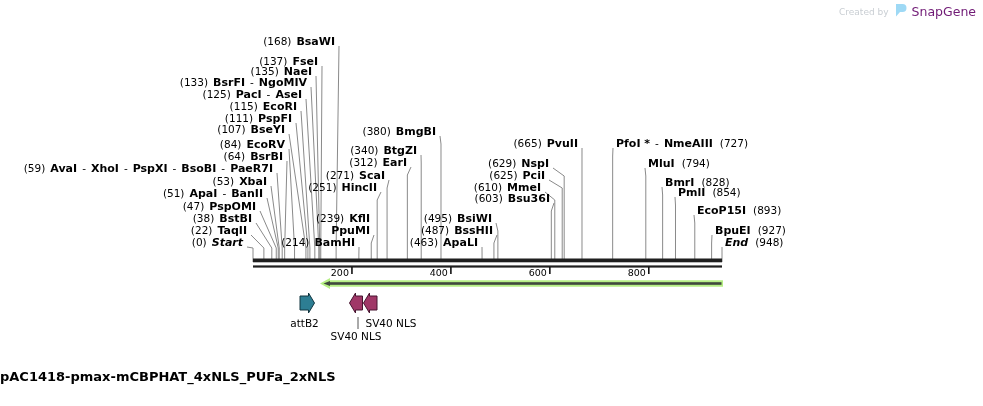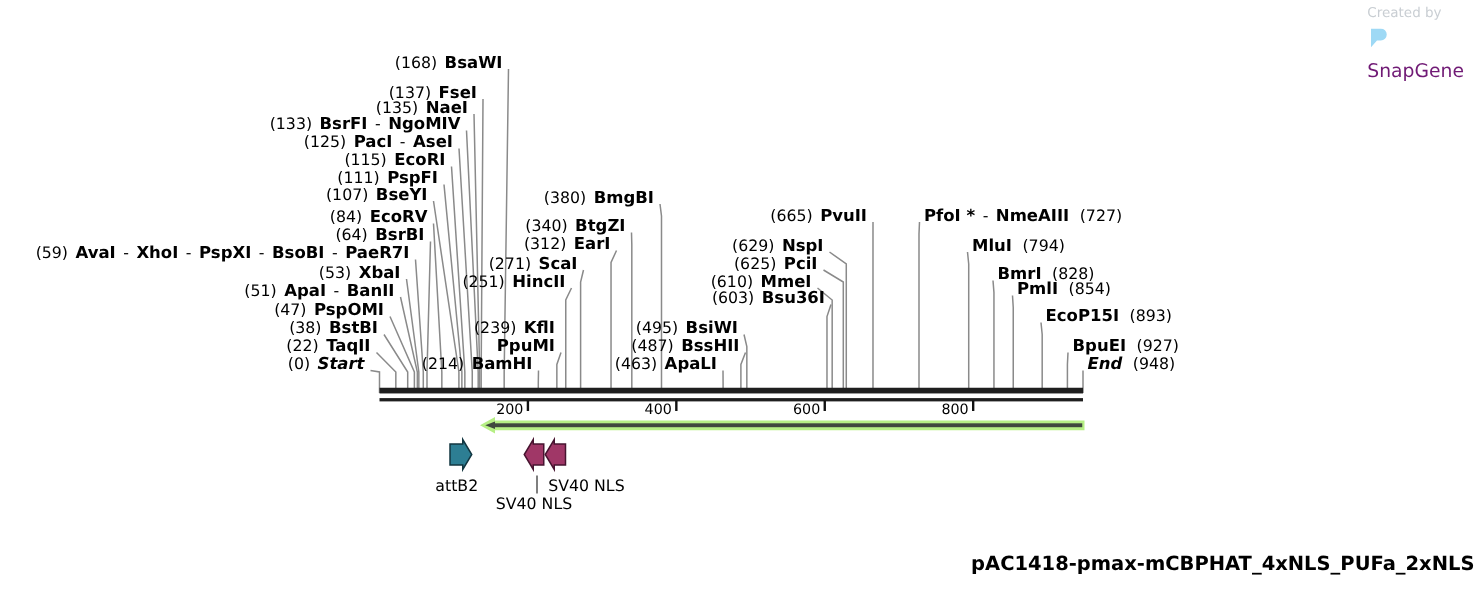--- a/index.html
+++ b/index.html
@@ -1,24 +1,24 @@
 <!DOCTYPE html>
 <html><head>
 <meta charset="utf-8">
 <style>
   html,body{margin:0;padding:0;background:#ffffff;}
   .canvas{position:relative;width:983px;height:406px;background:#ffffff;overflow:hidden;
           font-family:"DejaVu Sans", sans-serif;}
   .map-svg{position:absolute;left:0;top:0;}
   
-  .watermark{position:absolute;top:4px;right:7px;display:flex;align-items:flex-start;gap:5px;flex-direction:column;}
+  .watermark{position:absolute;top:4px;right:7px;display:flex;align-items:center;gap:5px;}
   .wm-created{font-size:9px;color:#c9ced3;}
   .wm-brand{font-size:12.5px;color:#701a75;}
   
-  .title-block{position:absolute;left:0;width:100%;top:369px;text-align:right;color:#000;}
+  .title-block{position:absolute;left:0;width:100%;top:369px;text-align:left;color:#000;}
   .map-title{font-size:13px;font-weight:bold;}
   .map-length{font-size:11.5px;margin-top:2px;}
   
   svg text{fill:#000000;}
   .site-num{font-size:10.5px;font-weight:400;}
   .site-name{font-size:11px;font-weight:700;}
   .terminus{font-style:italic;}
   .axis-label{font-size:9.5px;}
   .feat-label{font-size:10.5px;}
 </style>

